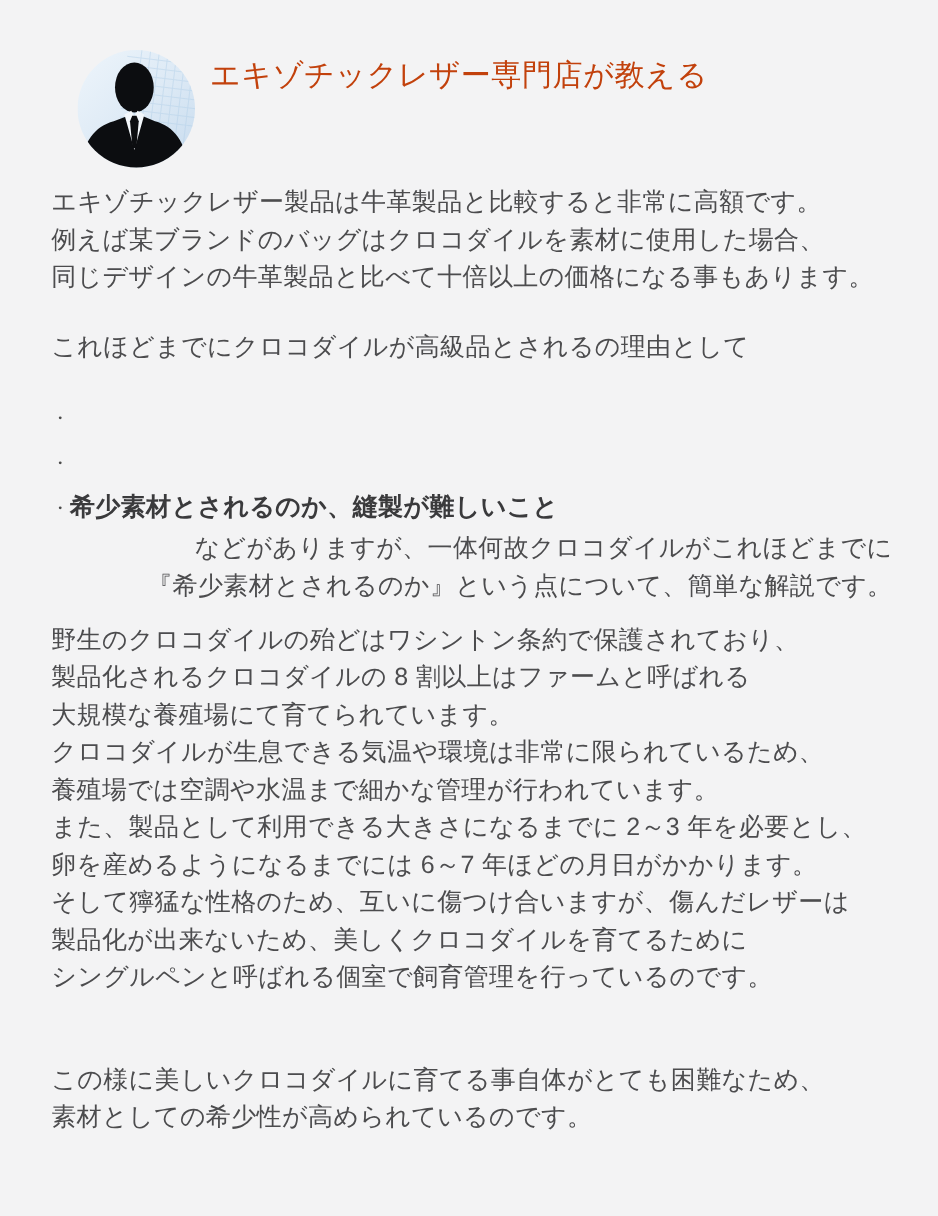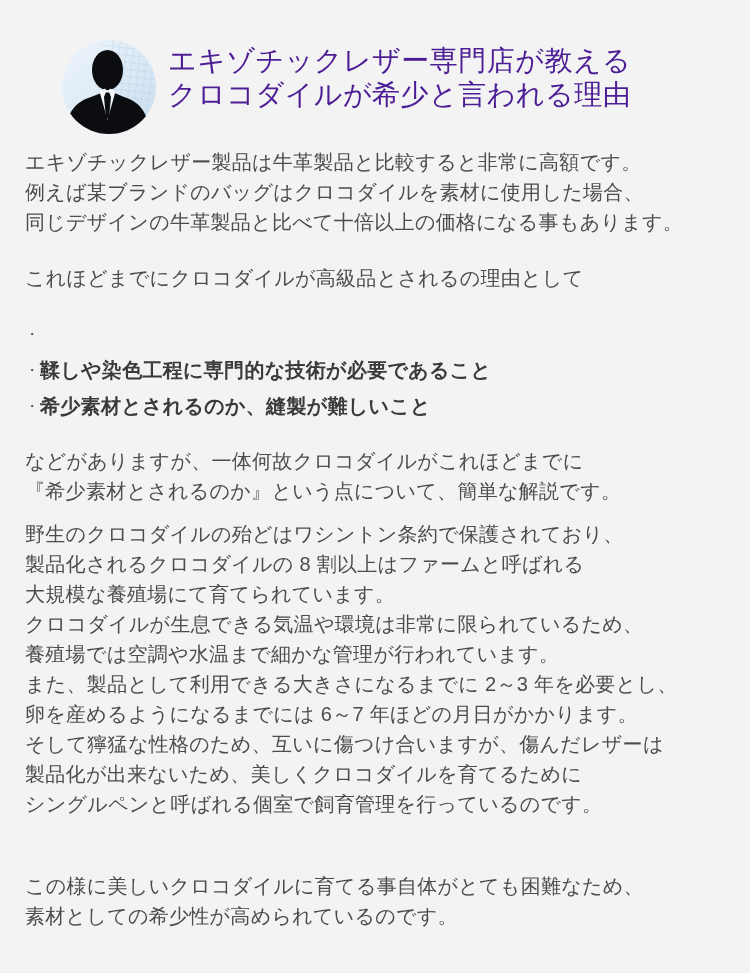--- a/index.html
+++ b/index.html
@@ -23,40 +23,40 @@
   .avatar {
     width: 94px;
     height: 94px;
     flex: none;
   }
   .avatar svg { display: block; width: 94px; height: 94px; }
   .title {
     margin: 4px 0 0 12px;
     font-family: "Liberation Serif", "DejaVu Serif", serif;
     font-weight: 400;
-    font-size: 28px;
+    font-size: 24px;
     line-height: 34px;
-    color: #4c1d95;
+    color: #c2410c;
     letter-spacing: 0.5px;
   }
   
   .content {
-    padding: 13px 36px 0 25px;
+    padding: 13px 36px 0 41px;
     font-family: "Liberation Sans", "DejaVu Sans", sans-serif;
     font-size: 20px;
     line-height: 30px;
     color: #4c4c4e;
     letter-spacing: 0.3px;
   }
   .para {
     margin: 0;
     white-space: pre-line;
   }
   .para-lead        { margin-top: 26px; }
-  .para-transition  { margin-top: 22px; }
+  .para-transition  { margin-top: 0; text-align: right; }
   .para-explanation { margin-top: 13px; }
   .para-conclusion  { margin-top: 52px; }
   .reasons {
     list-style: none;
     margin: 23px 0 0 0;
     padding: 0;
   }
   .reasons li {
     display: flex;
     align-items: flex-start;
@@ -101,39 +101,37 @@
             <ellipse cx="45.5" cy="30" rx="15.5" ry="20" fill="#0c0d10"></ellipse>
             <path fill="#0c0d10" d="M2,97 C4,74 13,61.5 29,57 L40.5,52.5 C42,55.5 44,57 46,57 C48,57 50,55.5 51.5,52.5 L62,57 C78,61.5 87,74 89,97 Z"></path>
             <path fill="#f3f7fb" d="M37.5,51.5 L45.5,80 L53.5,51.5 L48,48.5 L45.5,53 L43,48.5 Z"></path>
             <path fill="#0c0d10" d="M43.8,52.5 L42,57 L44,78.5 L47,78.5 L49,57 L47.2,52.5 Z"></path>
           </g>
         </g>
       </svg>
     </div>
     <h1 class="title">
       <span>エキゾチックレザー専門店が教える</span><br>
-      <span>クロコダイルが希少と言われる理由</span>
     </h1>
   </header>
 
   <main class="content">
 
     <p class="para"> エキゾチックレザー製品は牛革製品と比較すると非常に高額です。
 例えば某ブランドのバッグはクロコダイルを素材に使用した場合、
 同じデザインの牛革製品と比べて十倍以上の価格になる事もあります。</p>
 
     <p class="para para-lead">これほどまでにクロコダイルが高級品とされるの理由として</p>
 
     <ul class="reasons">
       <li>
         <span class="marker">・</span>
       </li>
       <li>
         <span class="marker">・</span>
-        <span>鞣しや染色工程に専門的な技術が必要であること</span>
       </li>
       <li>
         <span class="marker">・</span>
         <span>希少素材とされるのか、縫製が難しいこと</span>
       </li>
     </ul>
 
     <p class="para para-transition">などがありますが、一体何故クロコダイルがこれほどまでに
 『希少素材とされるのか』という点について、簡単な解説です。</p>
 

